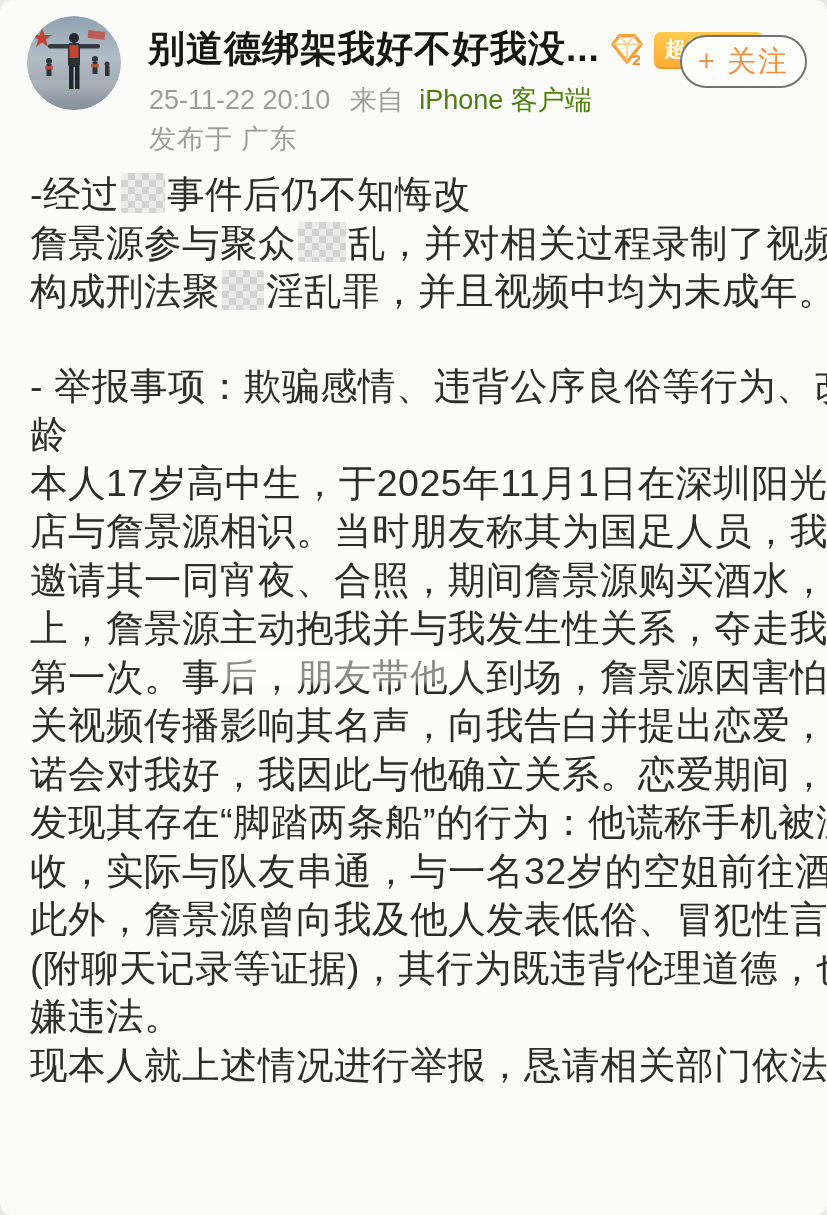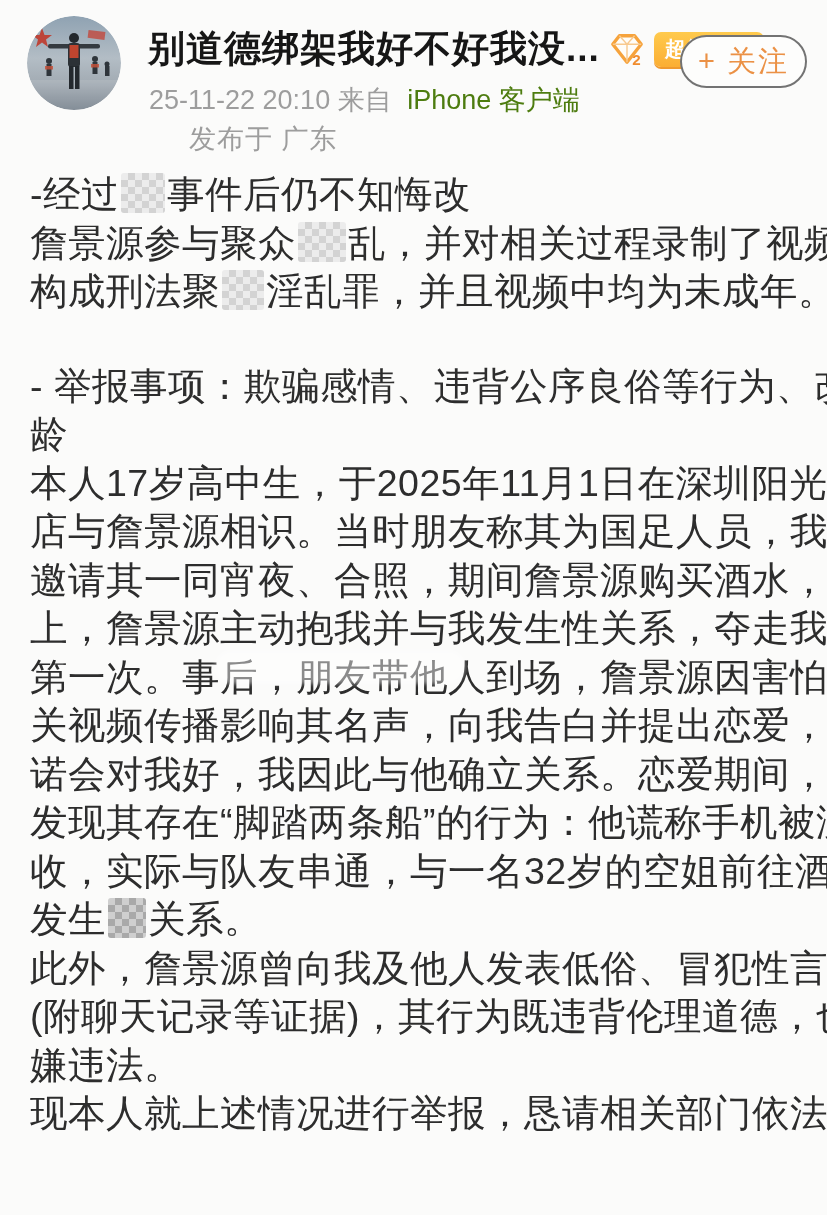--- a/index.html
+++ b/index.html
@@ -4,20 +4,21 @@
 <style>
   * { margin:0; padding:0; box-sizing:border-box; }
   html,body { background:#e8e8e8; }
   .page {
     position:relative;
     width:827px; height:1215px;
     margin:0 auto;
     background:#fbfbfa;
     overflow:hidden;
     font-family:"Liberation Sans","DejaVu Sans",sans-serif;
+    border-radius:12px;
   }
   
   .avatar {
     position:absolute; left:27px; top:16px;
     width:94px; height:94px; border-radius:50%;
     overflow:hidden; cursor:pointer;
   }
   .username-row {
     position:absolute; left:148px; top:26px; height:46px;
     display:flex; align-items:center; gap:9px; white-space:nowrap;
@@ -40,25 +41,25 @@
     width:127px; height:53px;
     border:2px solid #737373; border-radius:27px;
     color:#eb9145; font-size:29px;
     display:flex; align-items:center; justify-content:center;
     background:#fdfdfc; cursor:pointer; letter-spacing:2px;
   }
   .meta-row {
     position:absolute; left:149px; top:82px;
     font-size:27px; color:#9d9d9d; white-space:nowrap;
   }
-  .meta-row .sep { margin-left:0; }
+  .meta-row .sep { margin-left:12px; }
   .meta-row .link { color:#4d7c0f; margin-left:8px; cursor:pointer; }
   .location-row {
     position:absolute; left:149px; top:121px;
-    font-size:27px; color:#9d9d9d; letter-spacing:1px;margin-left:40px;
+    font-size:27px; color:#9d9d9d; letter-spacing:1px;
   }
   
   .post-body {
     position:absolute; left:30px; top:170px; width:780px;
     font-size:37.5px; line-height:48.5px; color:#2d2d2d;
     letter-spacing:0.5px;
   }
   .post-line { white-space:nowrap; }
   .post-line.gap { margin-top:46px; }
   .mosaic {
@@ -154,21 +155,20 @@
       <div class="post-line"><span>龄</span></div>
       <div class="post-line"><span>本人17岁高中生，于2025年11月1日在深圳阳光酒</span></div>
       <div class="post-line"><span>店与詹景源相识。当时朋友称其为国足人员，我想</span></div>
       <div class="post-line"><span>邀请其一同宵夜、合照，期间詹景源购买酒水，我</span></div>
       <div class="post-line"><span>上，詹景源主动抱我并与我发生性关系，夺走我的</span></div>
       <div class="post-line"><span>第一次。事后，朋友带他人到场，詹景源因害怕相</span></div>
       <div class="post-line"><span>关视频传播影响其名声，向我告白并提出恋爱，承</span></div>
       <div class="post-line"><span>诺会对我好，我因此与他确立关系。恋爱期间，我</span></div>
       <div class="post-line"><span>发现其存在“脚踏两条船”的行为：他谎称手机被没</span></div>
       <div class="post-line"><span>收，实际与队友串通，与一名32岁的空姐前往酒店</span></div>
-      <div class="post-line"><span>发生</span><span class="mosaic dark" style="width: 38px;"></span><span>关系。</span></div>
       <div class="post-line"><span>此外，詹景源曾向我及他人发表低俗、冒犯性言论</span></div>
       <div class="post-line"><span>(附聊天记录等证据)，其行为既违背伦理道德，也涉</span></div>
       <div class="post-line"><span>嫌违法。</span></div>
       <div class="post-line"><span>现本人就上述情况进行举报，恳请相关部门依法依</span></div>
     </div>
 
   <div class="watermark"></div>
 
 </div>
 

